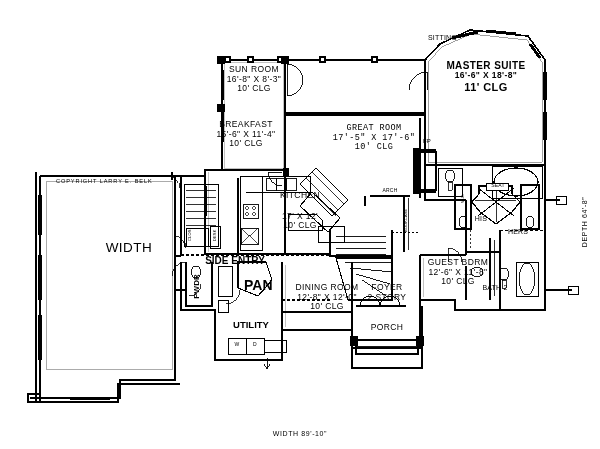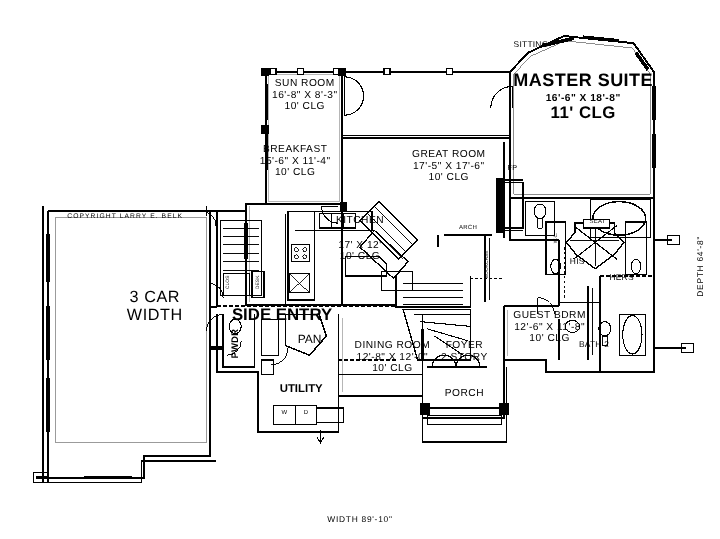--- a/index.html
+++ b/index.html
@@ -286,60 +286,60 @@
     <div>16'-8" X 8'-3"</div>
     <div>10' CLG</div>
   </div>
 
 
   <div class="lbl tiny" style="left:428px;top:34px;width:60px;font-size:7px;text-align:left;">
     <div>SITTING</div>
   </div>
 
   <div class="lbl rm bold" style="left:426px;top:60px;width:120px;">
-    <div style="font-size:15px;">MASTER SUITE</div>
+    <div style="font-size:10px;">MASTER SUITE</div>
     <div style="font-size:8.5px;">16'-6" X 18'-8"</div>
-    <div style="font-size:14px;">11' CLG</div>
+    <div style="font-size:11px;">11' CLG</div>
   </div>
 
   <div class="lbl rm" style="left:205px;top:120px;width:82px;">
     <div>BREAKFAST</div>
     <div>15'-6" X 11'-4"</div>
     <div>10' CLG</div>
   </div>
 
-  <div class="lbl rm" style="left:330px;top:124px;width:88px;">
+  <div class="lbl rm" style="left:330px;top:124px;width:88px;font-family:Liberation Mono, monospace;">
     <div>GREAT ROOM</div>
     <div>17'-5" X 17'-6"</div>
     <div>10' CLG</div>
   </div>
 
   <div class="lbl mini" style="left:419px;top:138px;width:16px;">
     <div>FP</div>
   </div>
 
   <div class="lbl tiny" style="left:378px;top:188px;width:24px;">
     <div>ARCH</div>
   </div>
 
   <div class="lbl tiny2 vert rot90" style="left:383px;top:218px;width:46px;">
     <div>BOOKCASE</div>
   </div>
 
-  <div class="lbl rm" style="left:266px;top:179px;width:68px;">
+  <div class="lbl rm" style="left:266px;top:191px;width:68px;">
     <div>KITCHEN</div>
     <div style="margin-top:11px;">17' X 12'</div>
     <div>10' CLG</div>
   </div>
 
-  <div class="lbl" style="left:192px;top:255px;width:86px;font-size:14px;font-weight:bold;">
+  <div class="lbl" style="left:192px;top:255px;width:86px;font-size:10px;font-weight:bold;">
     <div>SIDE ENTRY</div>
   </div>
 
-  <div class="lbl" style="left:244px;top:278px;width:28px;font-size:10px;font-weight:normal;">
+  <div class="lbl" style="left:244px;top:278px;width:28px;font-size:14px;font-weight:bold;">
     <div>PAN</div>
   </div>
 
   <div class="lbl vert rot90" style="left:177px;top:282px;width:40px;font-size:8px;font-weight:bold;">
     <div>PWDR</div>
   </div>
 
   <div class="lbl" style="left:220px;top:320px;width:62px;font-size:9.5px;font-weight:bold;">
     <div>UTILITY</div>
   </div>
@@ -393,21 +393,20 @@
 
   <div class="lbl tiny" style="left:487px;top:183px;width:22px;">
     <div>SEAT</div>
   </div>
 
   <div class="lbl tiny2 vert rot90" style="left:452px;top:196px;width:22px;">
     <div>W.C.</div>
   </div>
 
   <div class="lbl big" style="left:70px;top:240px;width:118px;">
-    <div>3 CAR</div>
     <div>WIDTH</div>
   </div>
 
   <div class="lbl copy" style="left:56px;top:178px;width:140px;text-align:left;">
     <div>COPYRIGHT LARRY E. BELK</div>
   </div>
 
   <div class="lbl dim" style="left:240px;top:430px;width:120px;">
     <div>WIDTH 89'-10"</div>
   </div>

